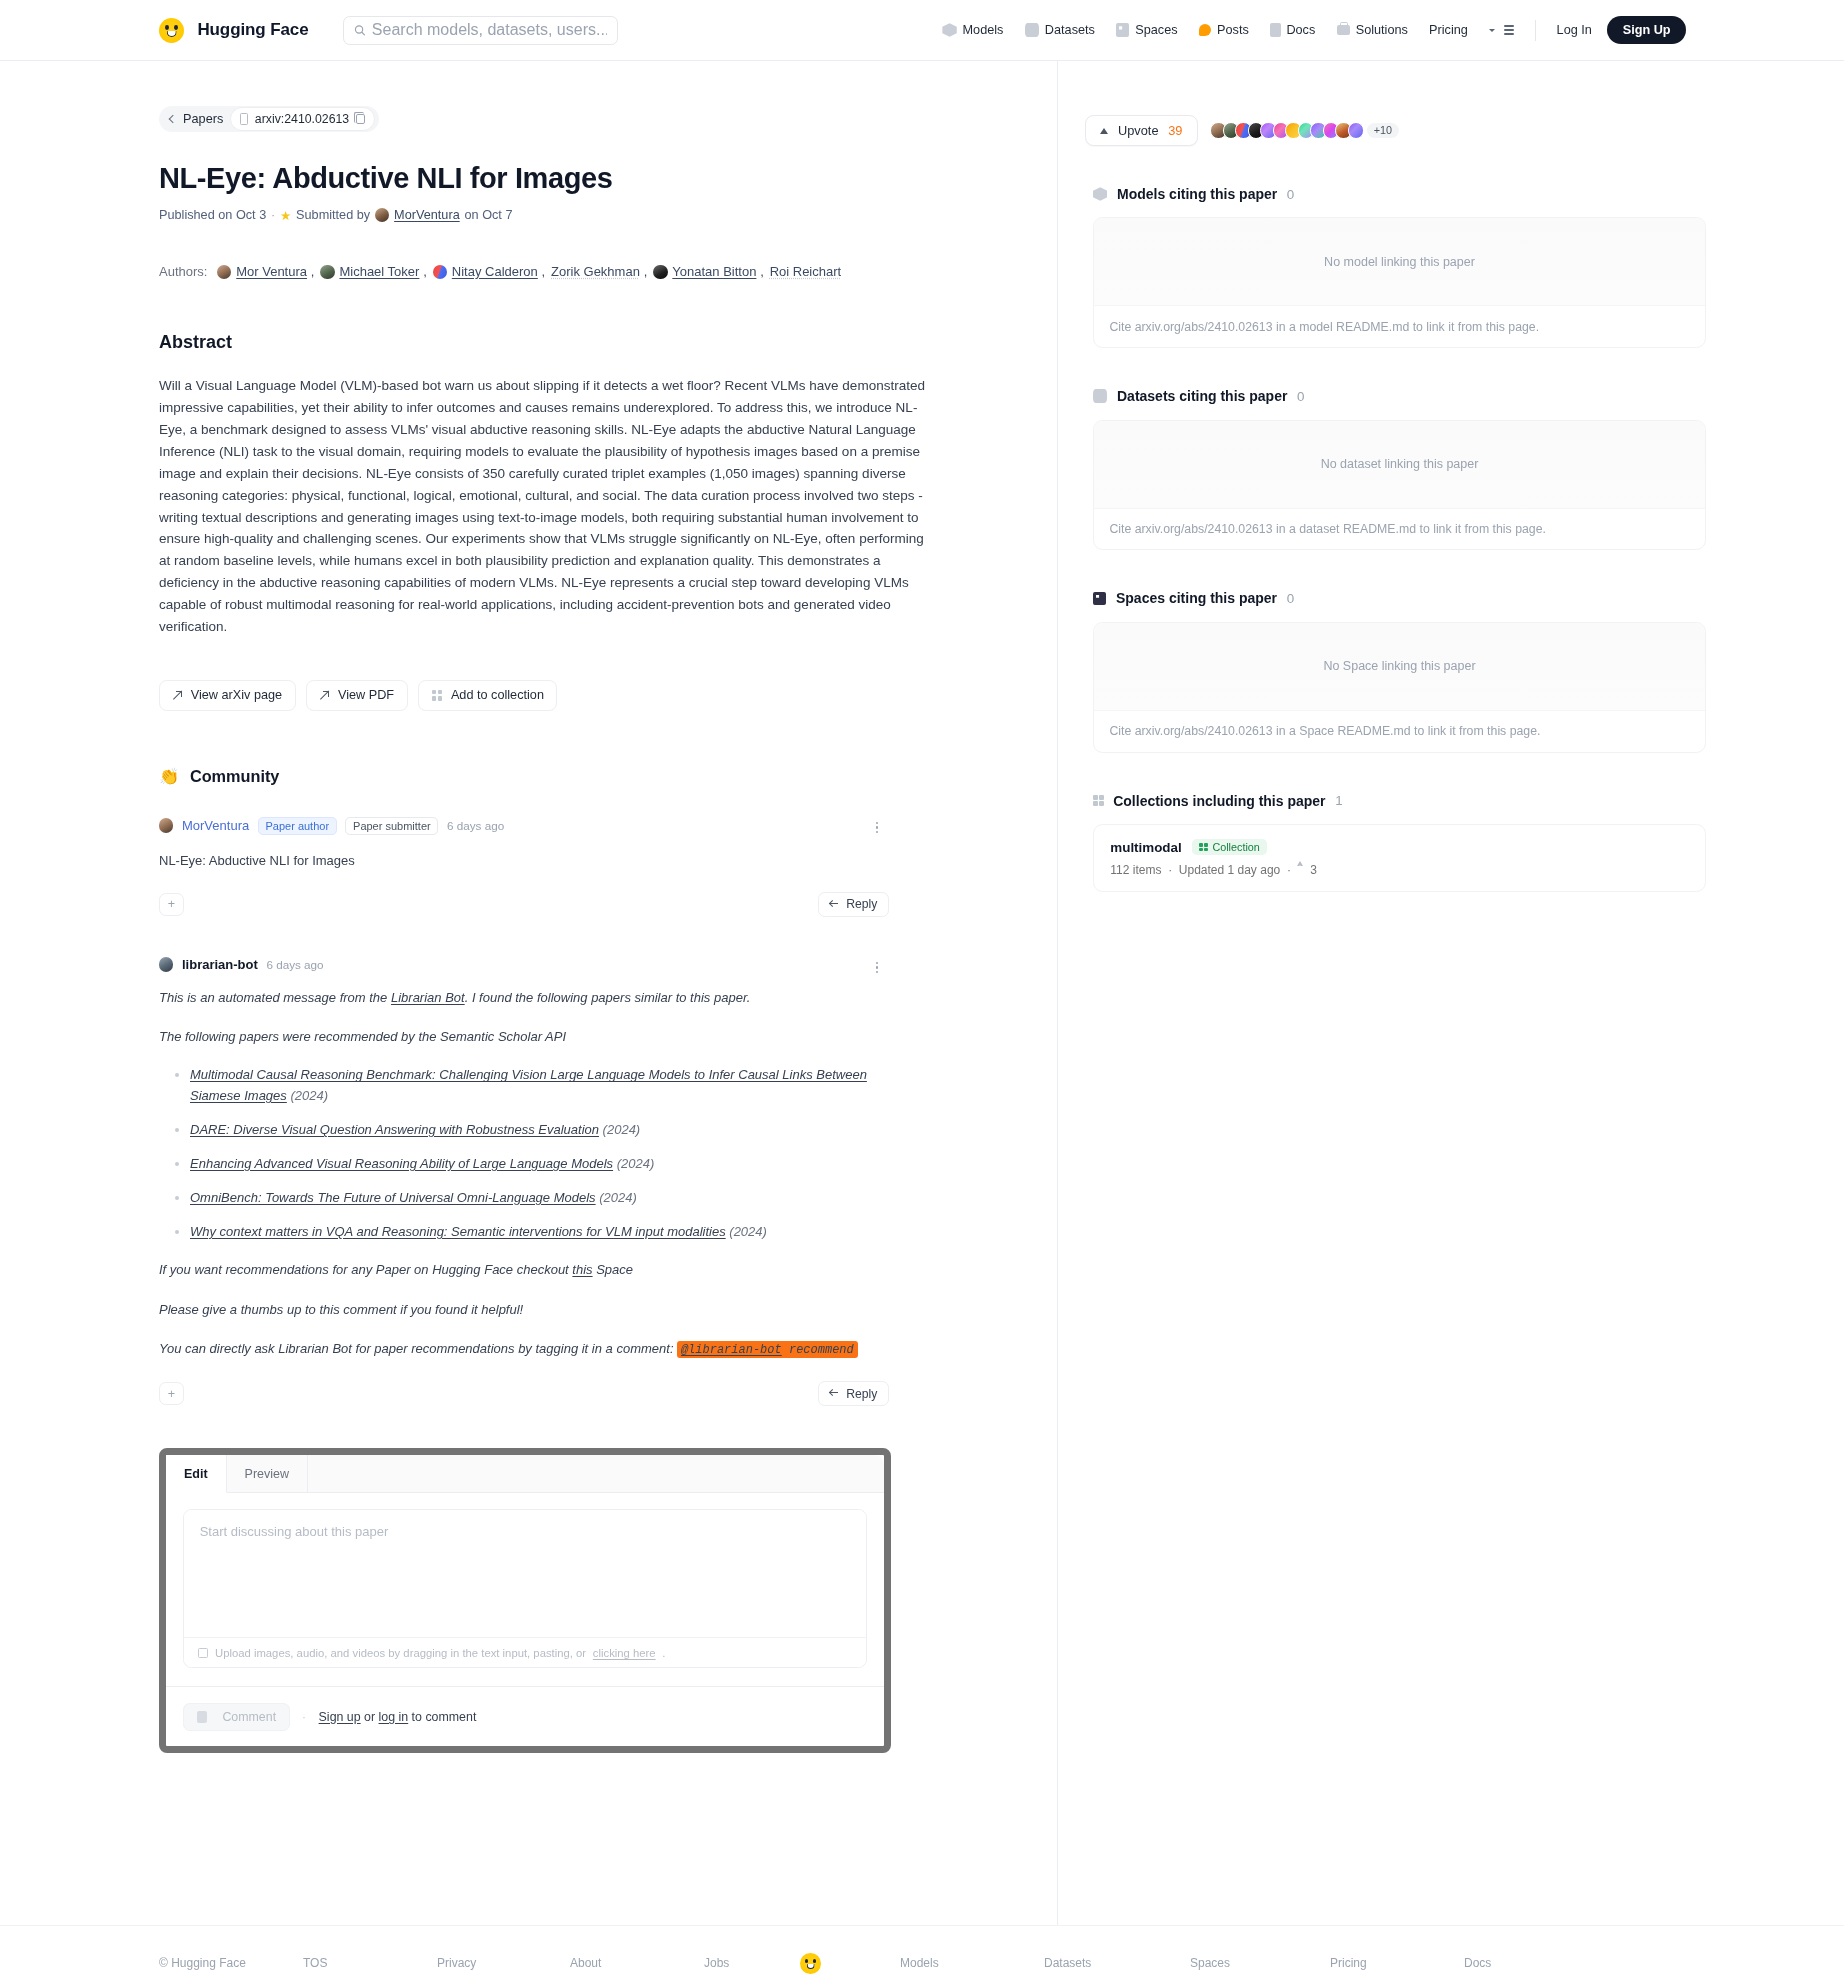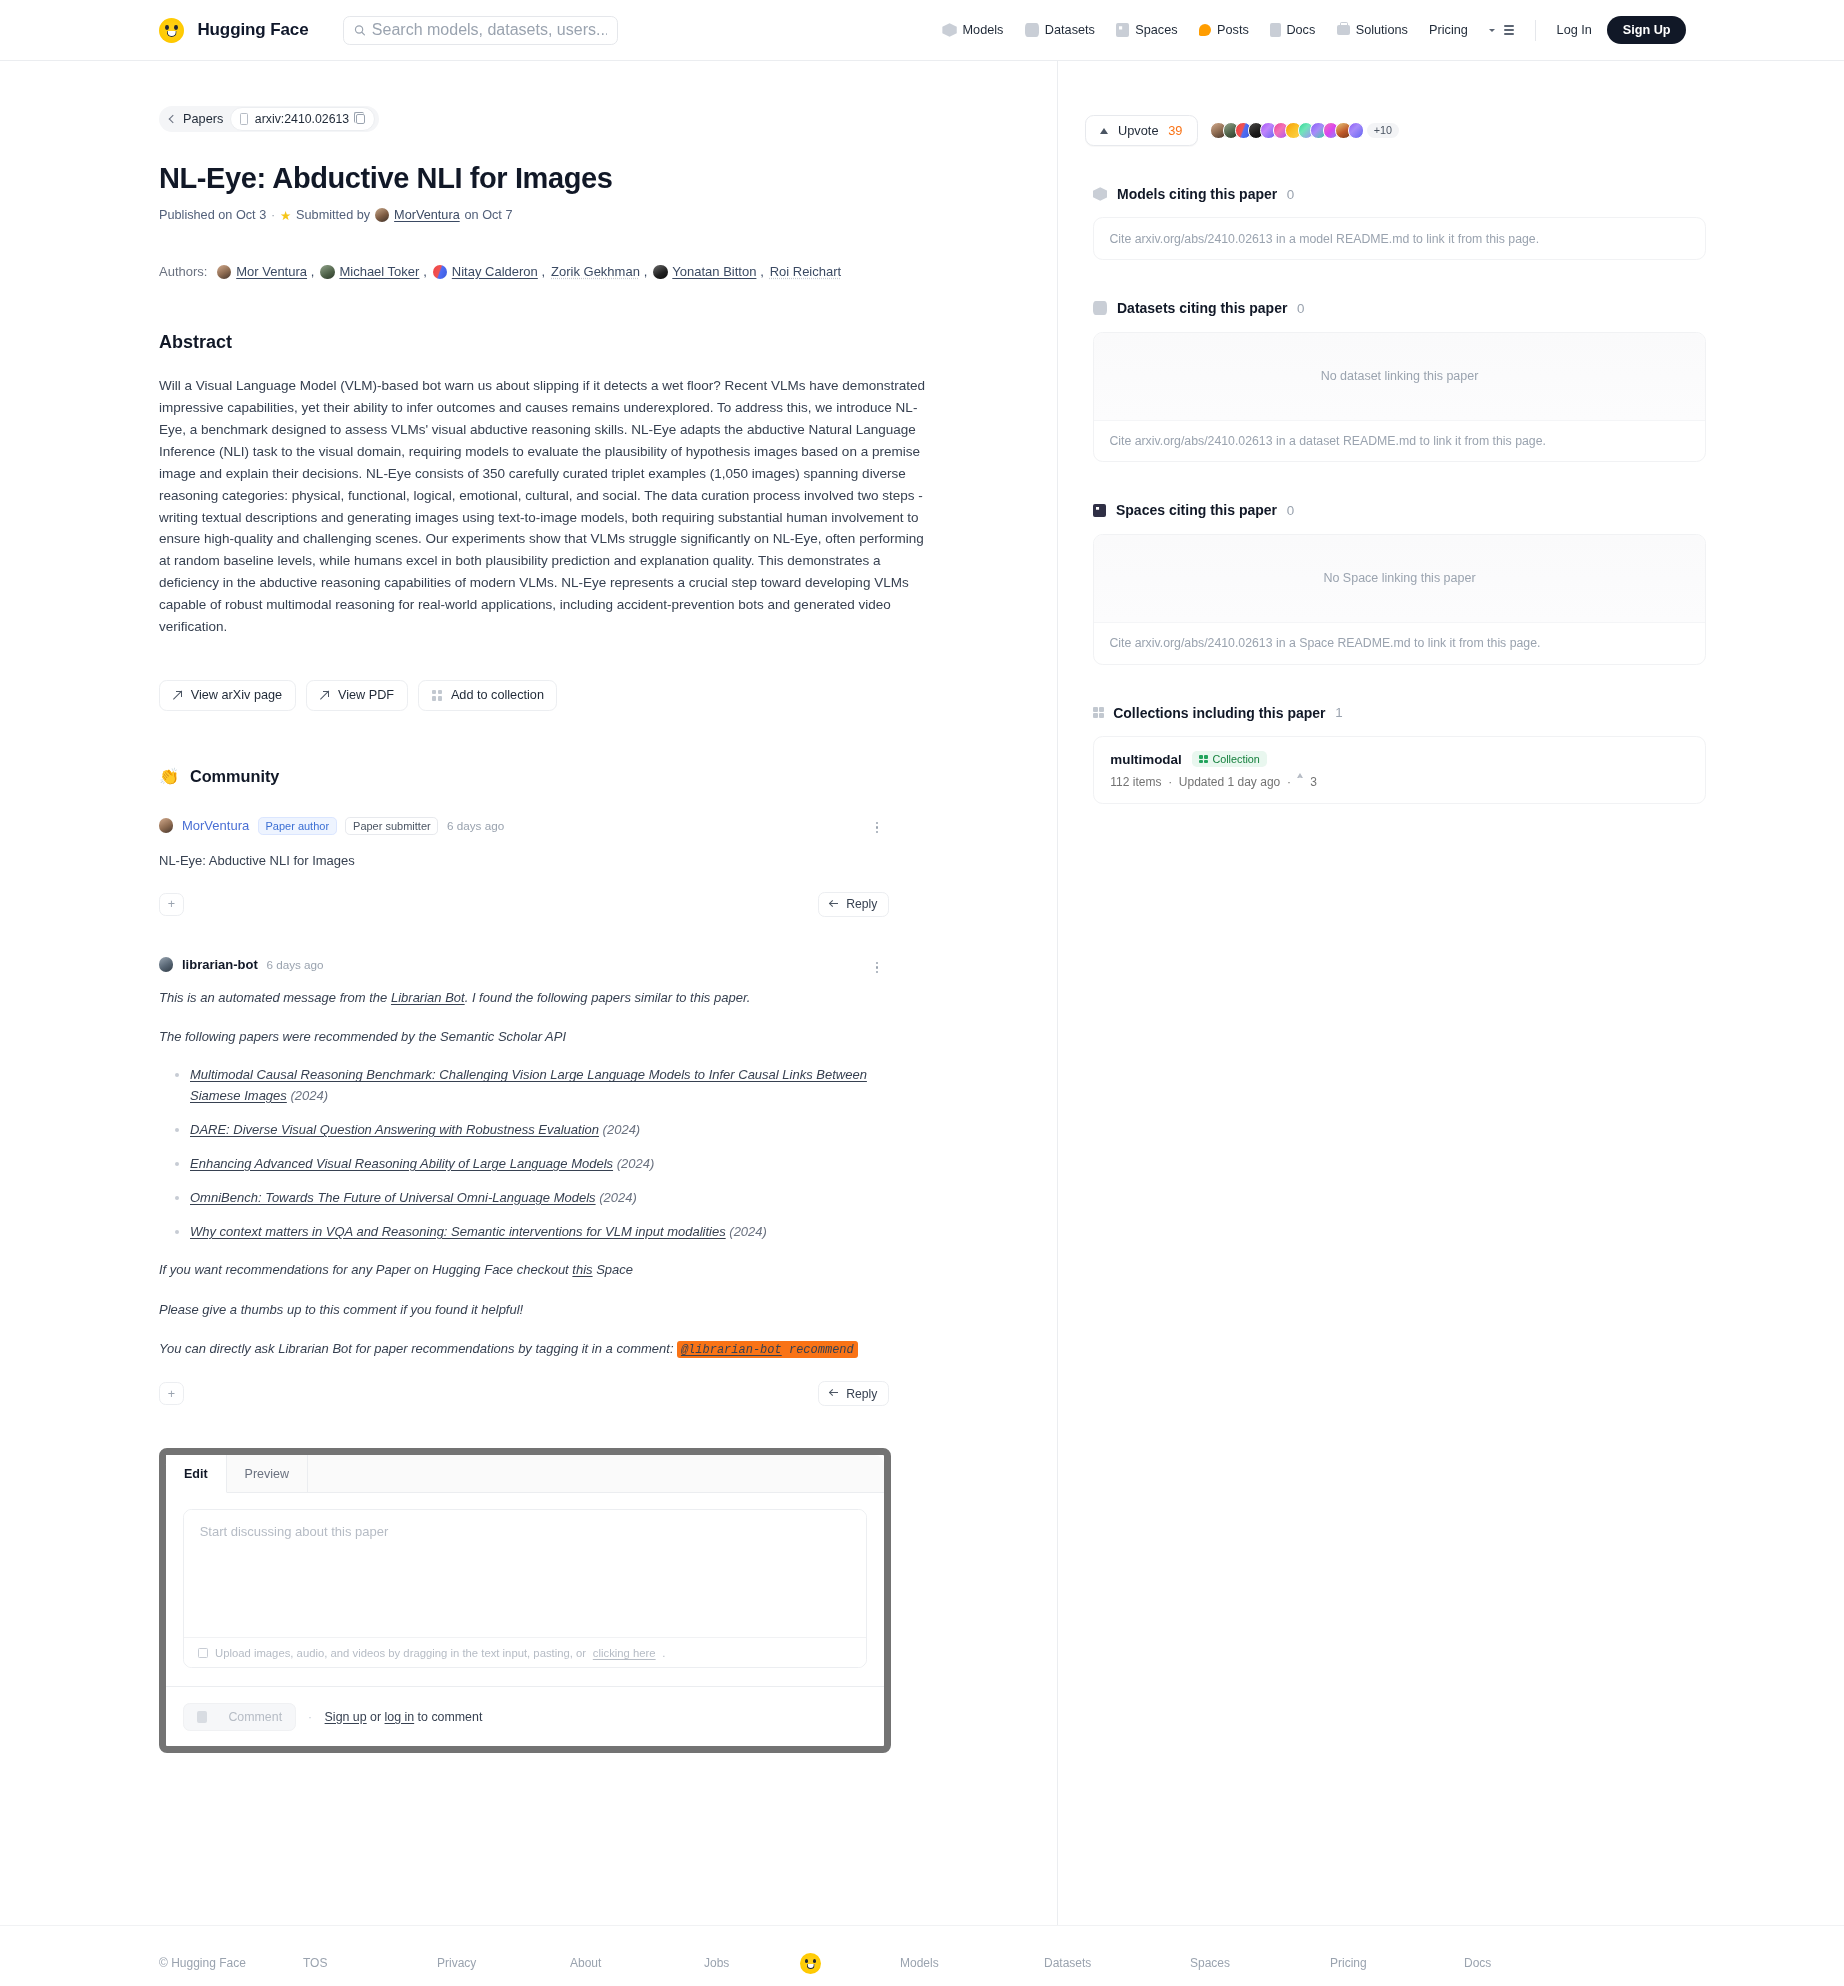--- a/index.html
+++ b/index.html
@@ -216,21 +216,21 @@
   }
   .ed-ta::placeholder{color:#b6bcc5;}
   .ed-hint {
     border-top:1px solid #f1f2f4; padding:8.6px 13.4px; font-size:11.3px; color:#b6bcc5;
     display:flex; align-items:center; gap:6.7px; background:#fff;
   }
   .ic-img{width:10.6px;height:9.6px;border:1.2px solid #c7ccd4;border-radius:1.4px;}
   .ed-hint a{color:#b6bcc5;text-decoration:underline;text-underline-offset:1.9px;cursor:pointer;}
   .ed-foot { border-top:1px solid #ebedf0; padding:15.4px 17.3px; display:flex; align-items:center; gap:12.5px;}
   .comment-btn{
-    display:flex;align-items:center;gap:21px;background:#f6f7f9;border:1px solid #f0f1f3;
+    display:flex;align-items:center;gap:15px;background:#f6f7f9;border:1px solid #f0f1f3;
     border-radius:6.7px;height:28px;padding:0 12.5px;font-size:12.4px;color:#b6bcc5;cursor:pointer;
   }
   .ic-cmt{width:10.6px;height:11.5px;background:#d8dce2;border-radius:1.9px;}
   .ed-foot .sep{color:#c7ccd4;font-size:12px;}
   .ed-foot .txt{font-size:12.4px;color:#374151;}
   .ed-foot .txt a{color:#374151;text-decoration:underline;text-underline-offset:1.9px;cursor:pointer;}
 
   
   .upvote-row { display:flex; align-items:center; gap:12.5px;}
   .upvote-btn {
@@ -567,20 +567,21 @@
       </div>
     </div>
 
     <div class="s-block">
       <div class="s-head">
         <span class="ic ic-cube"></span>
         <span class="t">Models citing this paper</span>
         <span class="n">0</span>
       </div>
       <div class="s-card">
+        <div class="s-empty">No model linking this paper</div>
         <div class="s-cite">Cite arxiv.org/abs/2410.02613 in a model README.md to link it from this page.</div>
       </div>
     </div>
 
     <div class="s-block">
       <div class="s-head">
         <span class="ic ic-db"></span>
         <span class="t">Datasets citing this paper</span>
         <span class="n">0</span>
       </div>

